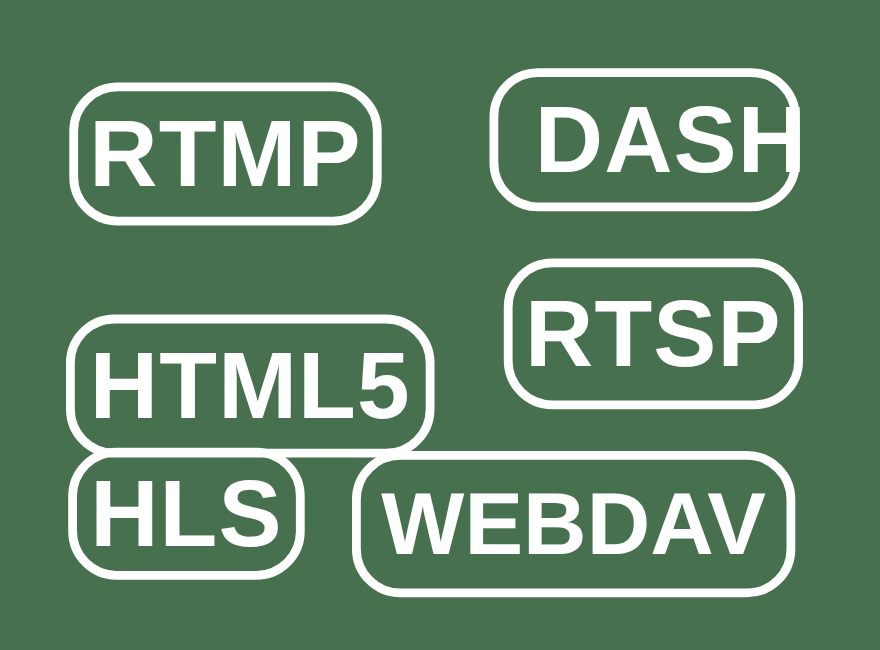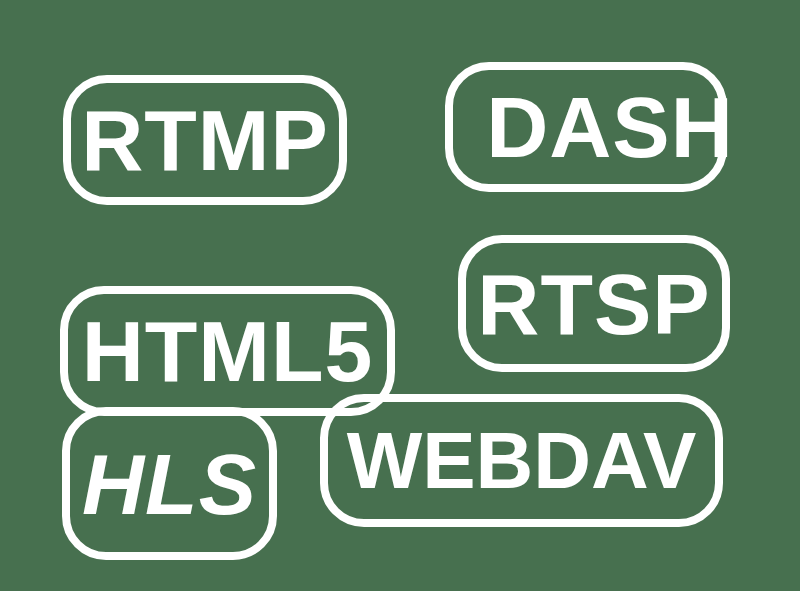--- a/index.html
+++ b/index.html
@@ -31,22 +31,22 @@
     font-size: 86px;
     letter-spacing: 1px;
     line-height: 1;
     white-space: nowrap;
     user-select: none;
   }
   .b-rtmp   { left: 63px;  top: 63px;  width: 284px; height: 130px; margin-top: 12px; }
   .b-dash   { left: 445px; top: 62px;  width: 282px; height: 130px; padding-left: 48px; }
   .b-html5  { left: 60px;  top: 238px; width: 335px; height: 130px; margin-top: 48px; }
   .b-rtsp   { left: 458px; top: 235px; width: 272px; height: 137px; }
-  .b-hls    { left: 62px;  top: 407px; width: 215px; height: 153px; font-style: italic; }
-  .b-webdav { left: 320px; top: 394px; width: 403px; height: 133px; font-size: 80px; letter-spacing: 0; }
+  .b-hls    { left: 62px;  top: 407px; width: 215px; height: 120px; }
+  .b-webdav { left: 320px; top: 410px; width: 403px; height: 133px; font-size: 80px; letter-spacing: 0; }
 </style>
 </head>
 <body>
 
 <div class="stage">
   <div class="badge b-rtmp">
     <span>RTMP</span>
   </div>
   <div class="badge b-dash">
     <span>DASH</span>

